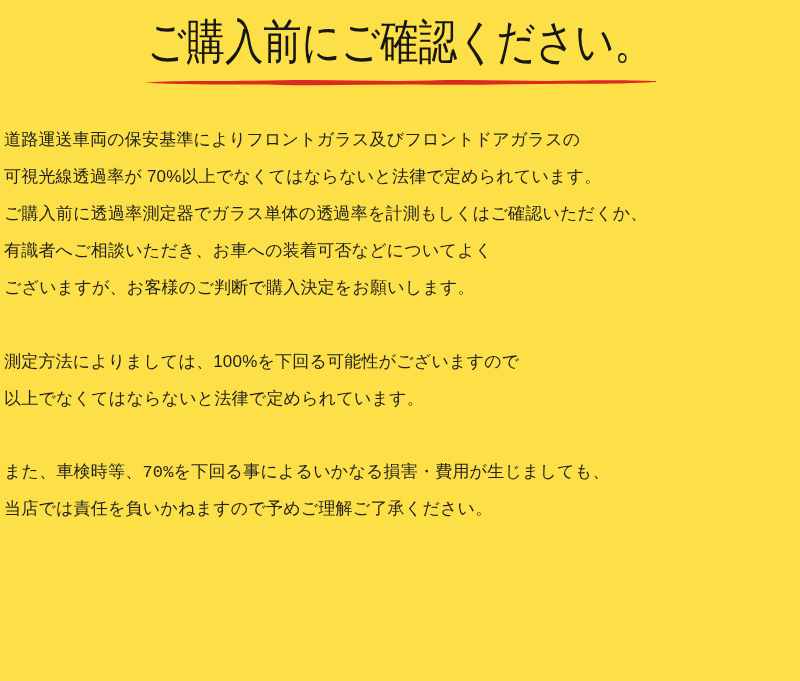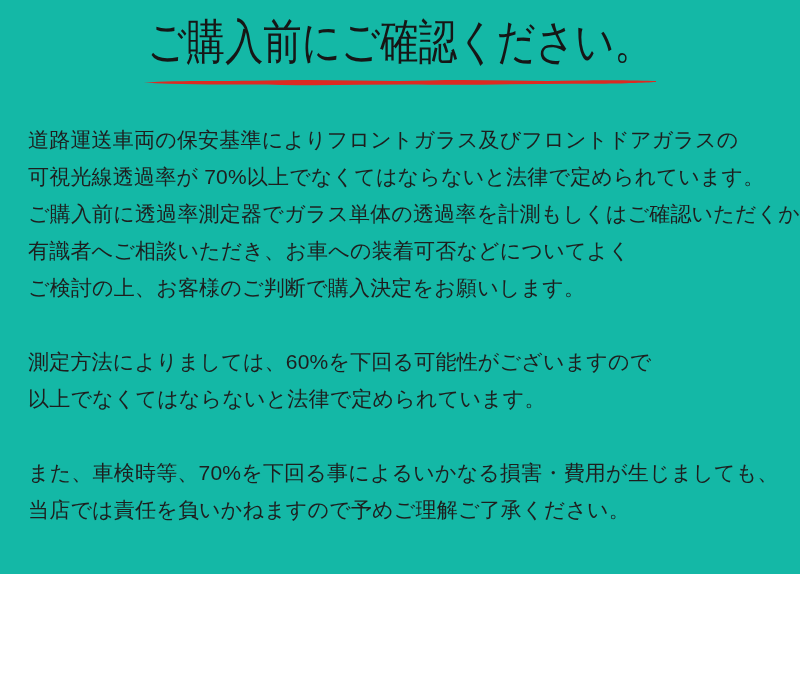--- a/index.html
+++ b/index.html
@@ -1,21 +1,21 @@
 <!DOCTYPE html>
 <html><head>
 <meta charset="utf-8">
 <style>
   * { margin: 0; padding: 0; box-sizing: border-box; }
   html, body { background: #ffffff; }
   .page {
     position: relative;
     width: 800px;
-    height: 574px;
-    background: #14b8a6;
+    height: 681px;
+    background: #fde047;
     overflow: hidden;
     font-family: "Liberation Sans", "DejaVu Sans", sans-serif;
   }
   .header {
     position: absolute;
     top: 12px;
     left: 0;
     width: 100%;
     text-align: center;
   }
@@ -31,30 +31,30 @@
     line-height: 60px;
   }
   .brush-underline {
     display: block;
     margin: 4px auto 0 auto;
     width: 516px;
     height: 13px;
   }
   .body-text {
     position: absolute;
-    left: 28px;
+    left: 4px;
     top: 121px;
     width: 772px;
-    font-size: 21px;
+    font-size: 17px;
     line-height: 37px;
     color: #1e1e1e;
     letter-spacing: 0.2px;
   }
   .para { margin: 0 0 37px 0; }
-  .para:last-child { margin-bottom: 0; }
+  .para:last-child { margin-bottom: 0; font-family: Liberation Mono, monospace; }
   .line { display: block; white-space: nowrap; }
 </style>
 </head>
 <body>
 
 <div class="page">
 
   <header class="header">
     <h1 class="title">ご購入前にご確認ください。</h1>
     <svg class="brush-underline" viewBox="0 0 520 13" preserveAspectRatio="none" aria-hidden="true">
@@ -72,25 +72,25 @@
     </svg>
   </header>
 
   <main class="body-text">
 
     <p class="para">
       <span class="line">道路運送車両の保安基準によりフロントガラス及びフロントドアガラスの</span>
       <span class="line">可視光線透過率が 70%以上でなくてはならないと法律で定められています。</span>
       <span class="line">ご購入前に透過率測定器でガラス単体の透過率を計測もしくはご確認いただくか、</span>
       <span class="line">有識者へご相談いただき、お車への装着可否などについてよく</span>
-      <span class="line">ご検討の上、お客様のご判断で購入決定をお願いします。</span>
+      <span class="line">ございますが、お客様のご判断で購入決定をお願いします。</span>
     </p>
 
     <p class="para">
-      <span class="line">測定方法によりましては、60%を下回る可能性がございますので</span>
+      <span class="line">測定方法によりましては、100%を下回る可能性がございますので</span>
       <span class="line">以上でなくてはならないと法律で定められています。</span>
     </p>
 
     <p class="para">
       <span class="line">また、車検時等、70%を下回る事によるいかなる損害・費用が生じましても、</span>
       <span class="line">当店では責任を負いかねますので予めご理解ご了承ください。</span>
     </p>
 
   </main>
 </div>

